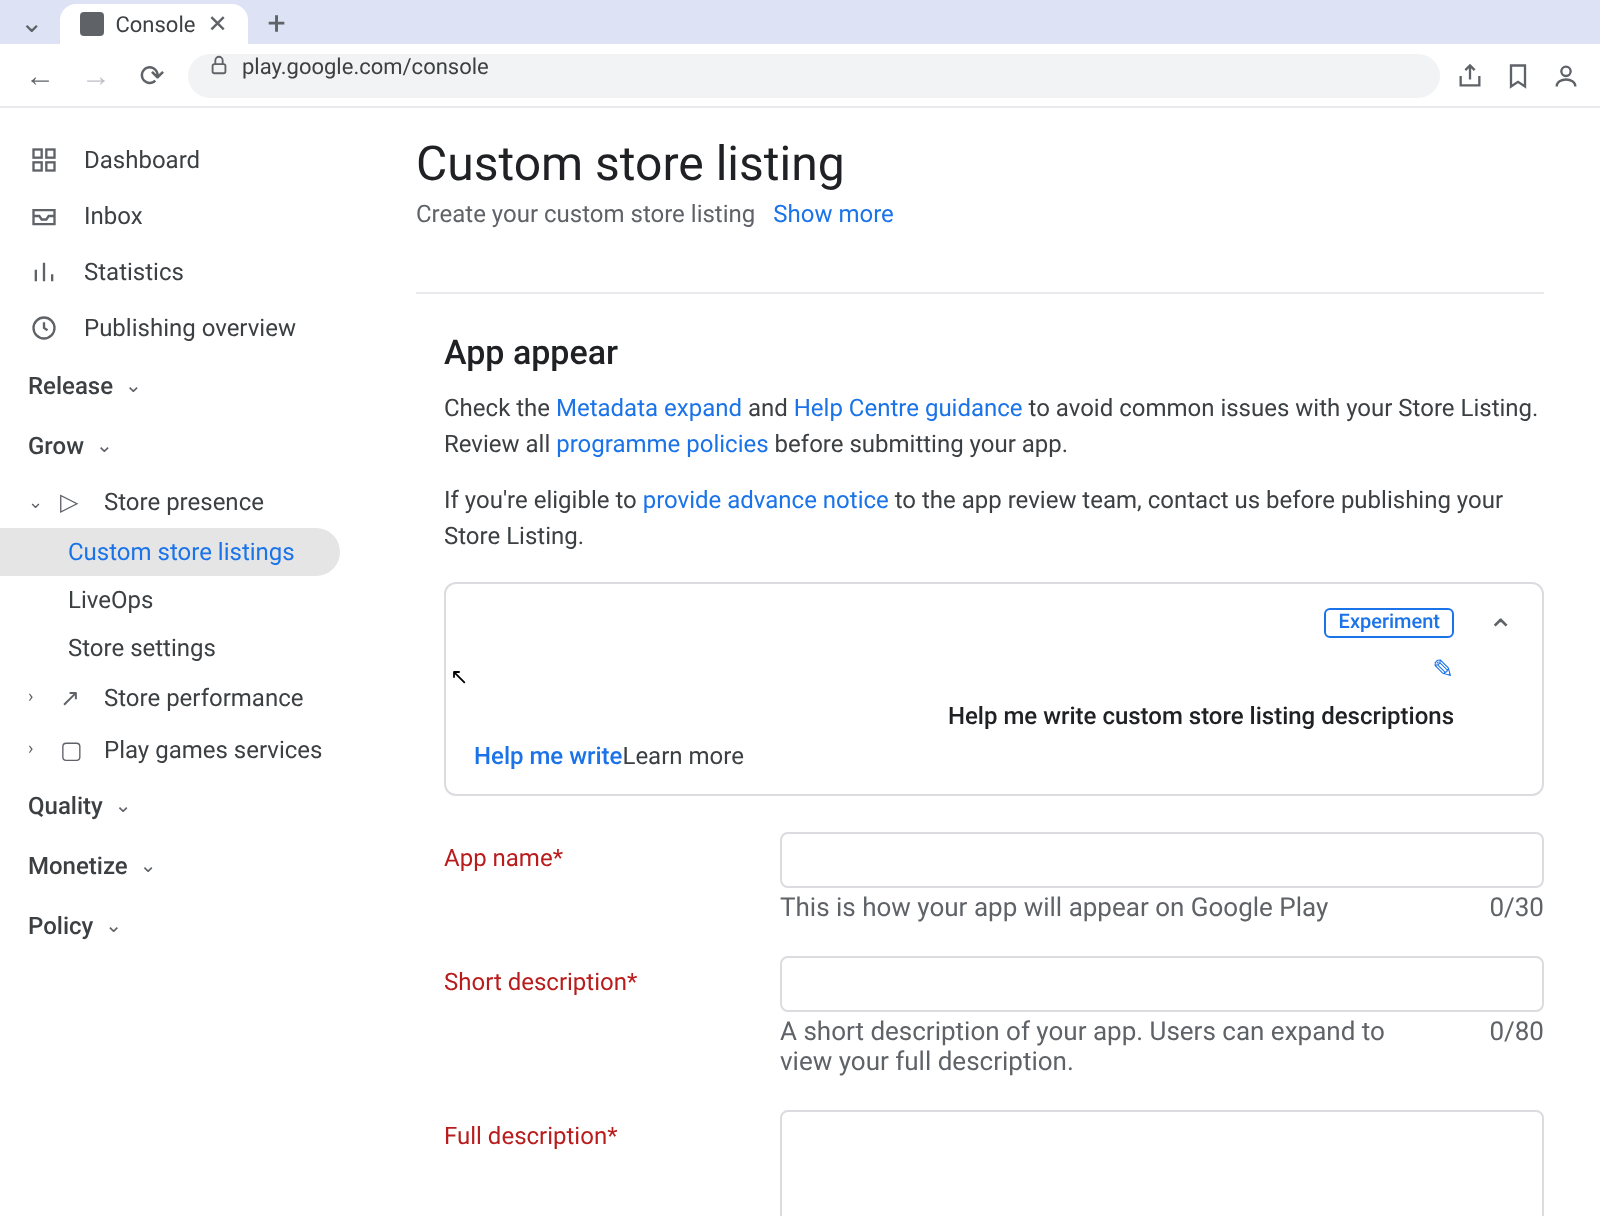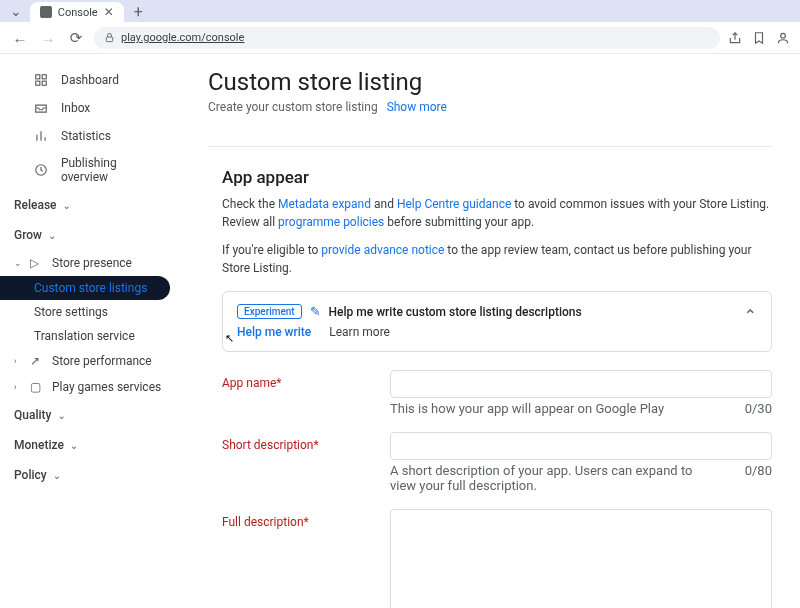--- a/index.html
+++ b/index.html
@@ -8,55 +8,55 @@
 .chrome-top { background: #dde3f4; height: 22px; display: flex; align-items: center; padding: 0 6px; gap: 4px; }
 .tab-chevron { color: #5f6368; font-size: 14px; padding: 0 4px; }
 .browser-tab { background: #fff; border-radius: 8px 8px 0 0; height: 20px; display: flex; align-items: center; padding: 0 10px; gap: 6px; font-size: 11px; color: #3c4043; margin-top: 2px; }
 .tab-icon { width: 12px; height: 12px; background: #5f6368; border-radius: 2px; }
 .tab-close { color: #5f6368; font-size: 12px; cursor: pointer; }
 .new-tab { color: #5f6368; font-size: 16px; padding: 0 6px; cursor: pointer; }
 
 .addr-bar { background: #fff; height: 32px; display: flex; align-items: center; padding: 0 10px; gap: 8px; border-bottom: 1px solid #e8eaed; }
 .nav-btn { color: #5f6368; font-size: 15px; cursor: pointer; width: 20px; text-align: center; }
 .nav-btn.disabled { color: #bdc1c6; }
-.url-box { flex: 1; display: flex; align-items: center; gap: 6px; background: #f1f3f4; border-radius: 14px; height: 22px; padding: 0 10px; font-size: 11px; color: #3c4043; text-decoration: underline; }
+.url-box { flex: 1; display: flex; gap: 6px; background: #f1f3f4; border-radius: 14px; height: 22px; padding: 0 10px; font-size: 11px; color: #3c4043; }
 .lock { color: #5f6368; font-size: 11px; }
 .addr-icons { display: flex; gap: 10px; color: #5f6368; font-size: 14px; }
 .addr-icons span { cursor: pointer; }
 
 .app-body { display: flex; height: calc(608px - 54px); }
 
 .sidebar { width: 180px; padding: 12px 0; overflow-y: auto; }
-.sb-item { display: flex; align-items: center; gap: 12px; padding: 6px 14px; font-size: 12px; color: #3c4043; cursor: pointer; margin-left: 19px; }
+.sb-item { display: flex; align-items: center; gap: 12px; padding: 6px 14px; font-size: 12px; color: #3c4043; cursor: pointer; }
 .sb-icon { width: 16px; height: 16px; display: flex; align-items: center; justify-content: center; color: #5f6368; }
 .sb-section { display: flex; align-items: center; gap: 6px; padding: 8px 14px; font-size: 12px; font-weight: 500; color: #3c4043; cursor: pointer; }
 .sb-section .chev { font-size: 10px; color: #5f6368; }
 .sb-sub { padding-left: 34px; padding-top: 5px; padding-bottom: 5px; font-size: 12px; color: #3c4043; cursor: pointer; }
-.sb-sub.active { background: #0f172a; color: #1a73e8; border-radius: 0 16px 16px 0; margin-right: 10px; }
+.sb-sub.active { background: #e5e5e5; color: #1a73e8; border-radius: 0 16px 16px 0; margin-right: 10px; }
 .sb-parent { display: flex; align-items: center; gap: 8px; padding: 6px 14px; font-size: 12px; color: #3c4043; cursor: pointer; }
 .sb-parent .chev { font-size: 9px; color: #5f6368; width: 8px; }
 .sb-parent .picon { width: 14px; color: #5f6368; font-size: 12px; }
 
 .main { flex: 1; padding: 14px 28px; overflow-y: auto; }
 .page-title { font-size: 24px; font-weight: 400; color: #202124; margin-bottom: 4px; }
 .page-sub { font-size: 12px; color: #5f6368; margin-bottom: 32px; }
 .page-sub a { color: #1a73e8; text-decoration: none; margin-left: 6px; }
 .divider { border: none; border-top: 1px solid #e8eaed; margin-bottom: 20px; }
 
 .section-h { font-size: 17px; font-weight: 500; color: #202124; margin-bottom: 8px; padding-left: 14px; }
 .section-p { font-size: 12px; color: #3c4043; margin-bottom: 10px; line-height: 1.5; padding-left: 14px; }
 .section-p a { color: #1a73e8; text-decoration: none; }
 
 .expander { border: 1px solid #dadce0; border-radius: 6px; margin: 14px 0 18px 14px; padding: 12px 44px 12px 14px; position: relative; }
-.exp-head { display: flex; align-items: flex-end; gap: 8px; margin-bottom: 6px; }
+.exp-head { display: flex; align-items: flex-end; gap: 8px; margin-bottom: 6px; flex-direction: column; }
 .badge { border: 1px solid #1a73e8; color: #1a73e8; font-size: 10px; padding: 1px 6px; border-radius: 3px; font-weight: 500; }
 .wand { color: #1a73e8; font-size: 13px; }
 .exp-title { font-size: 12px; font-weight: 500; color: #202124; }
 .exp-body { font-size: 11px; color: #5f6368; margin-bottom: 10px; line-height: 1.4; }
-.exp-links { display: flex; gap: 18px; font-size: 12px; }
+.exp-links { display: flex; font-size: 12px; }
 .exp-links span:first-child { color: #1a73e8; font-weight: 500; cursor: pointer; }
 .exp-links span:last-child { color: #3c4043; cursor: pointer; }
 .exp-chev { position: absolute; right: 14px; top: 14px; color: #5f6368; cursor: pointer; }
 
 .field-row { display: flex; margin-bottom: 16px; padding-left: 14px; }
 .field-label { width: 168px; font-size: 12px; color: #b91c1c; padding-top: 6px; }
 .field-input-wrap { flex: 1; }
 .field-input { width: 100%; border: 1px solid #dadce0; border-radius: 4px; height: 28px; padding: 0 8px; font-size: 12px; }
 .field-textarea { width: 100%; border: 1px solid #dadce0; border-radius: 4px; height: 120px; padding: 8px; font-size: 12px; resize: none; }
 .field-helper { display: flex; justify-content: space-between; font-size: 13px; color: #5f6368; margin-top: 3px; }
@@ -159,22 +159,22 @@
       <span>Grow</span>
       <span class="chev">⌄</span>
     </div>
 
     <div class="sb-parent">
       <span class="chev">⌄</span>
       <span class="picon">▷</span>
       <span>Store presence</span>
     </div>
     <div class="sb-sub active">Custom store listings</div>
+    <div class="sb-sub">LiveOps</div>
     <div class="sb-sub">Store settings</div>
-    <div class="sb-sub">Translation service</div>
 
     <div class="sb-parent">
       <span class="chev">›</span>
       <span class="picon">↗</span>
       <span>Store performance</span>
     </div>
     <div class="sb-parent">
       <span class="chev">›</span>
       <span class="picon">▢</span>
       <span>Play games services</span>

